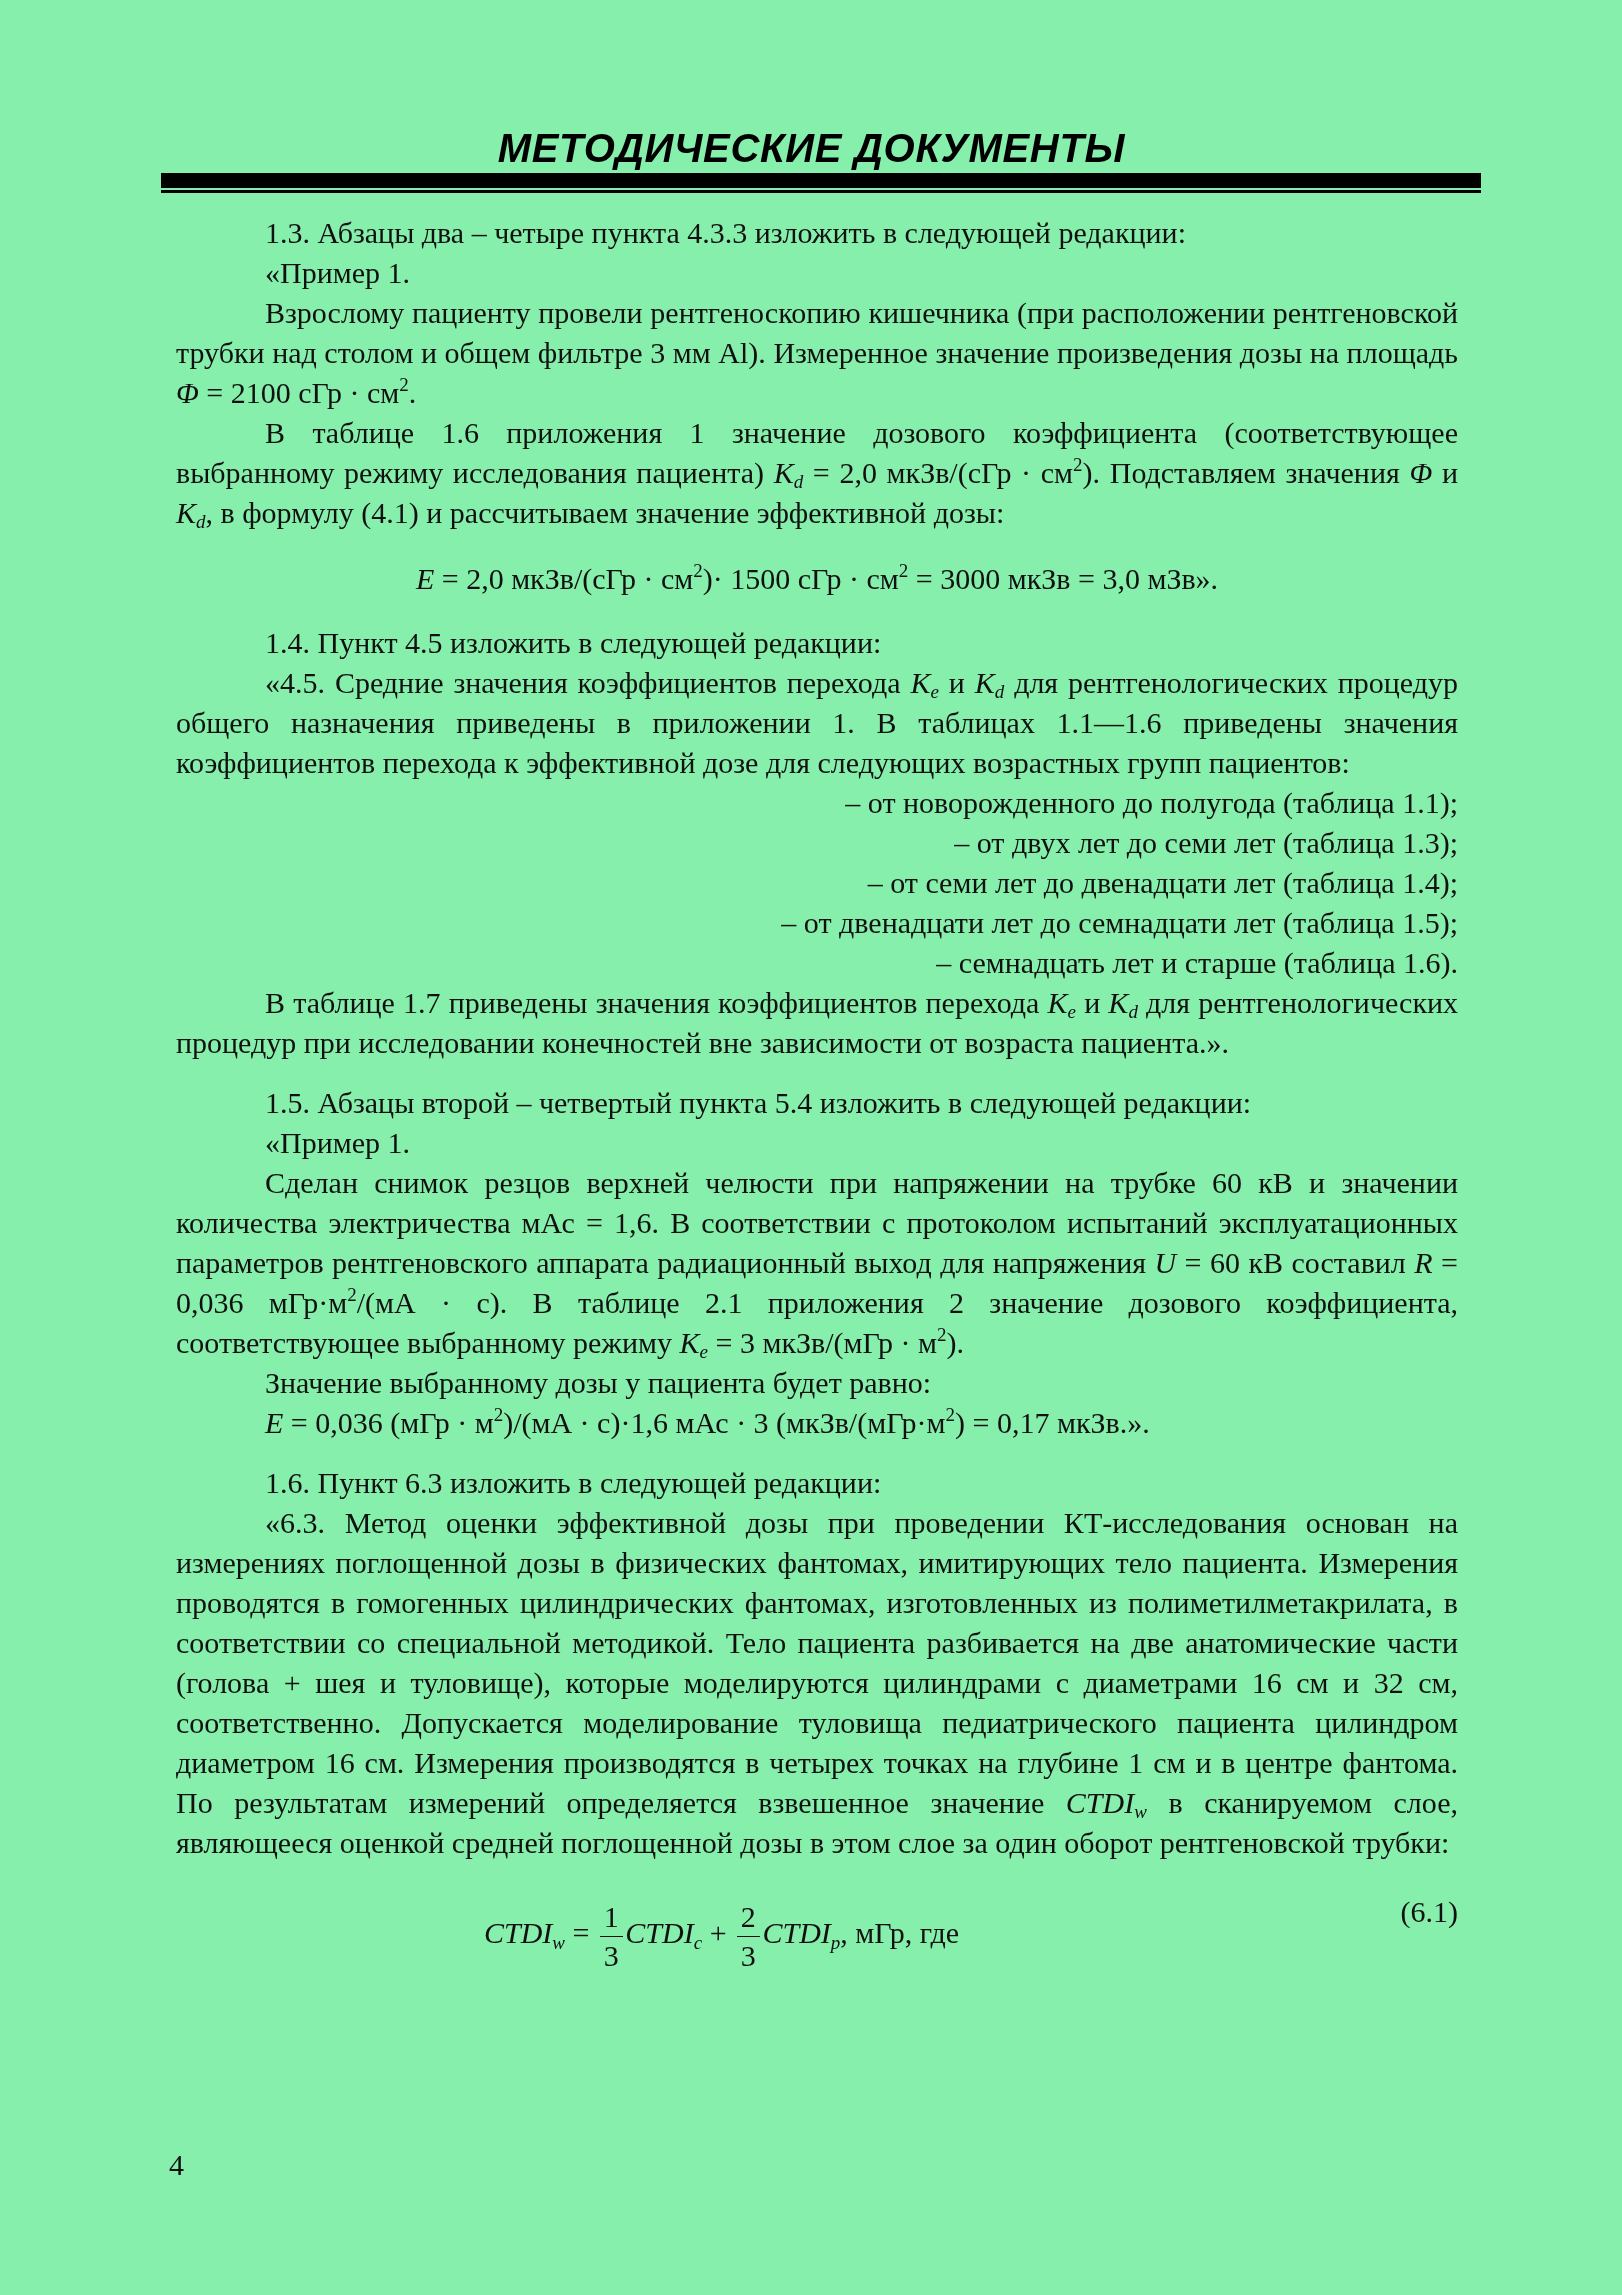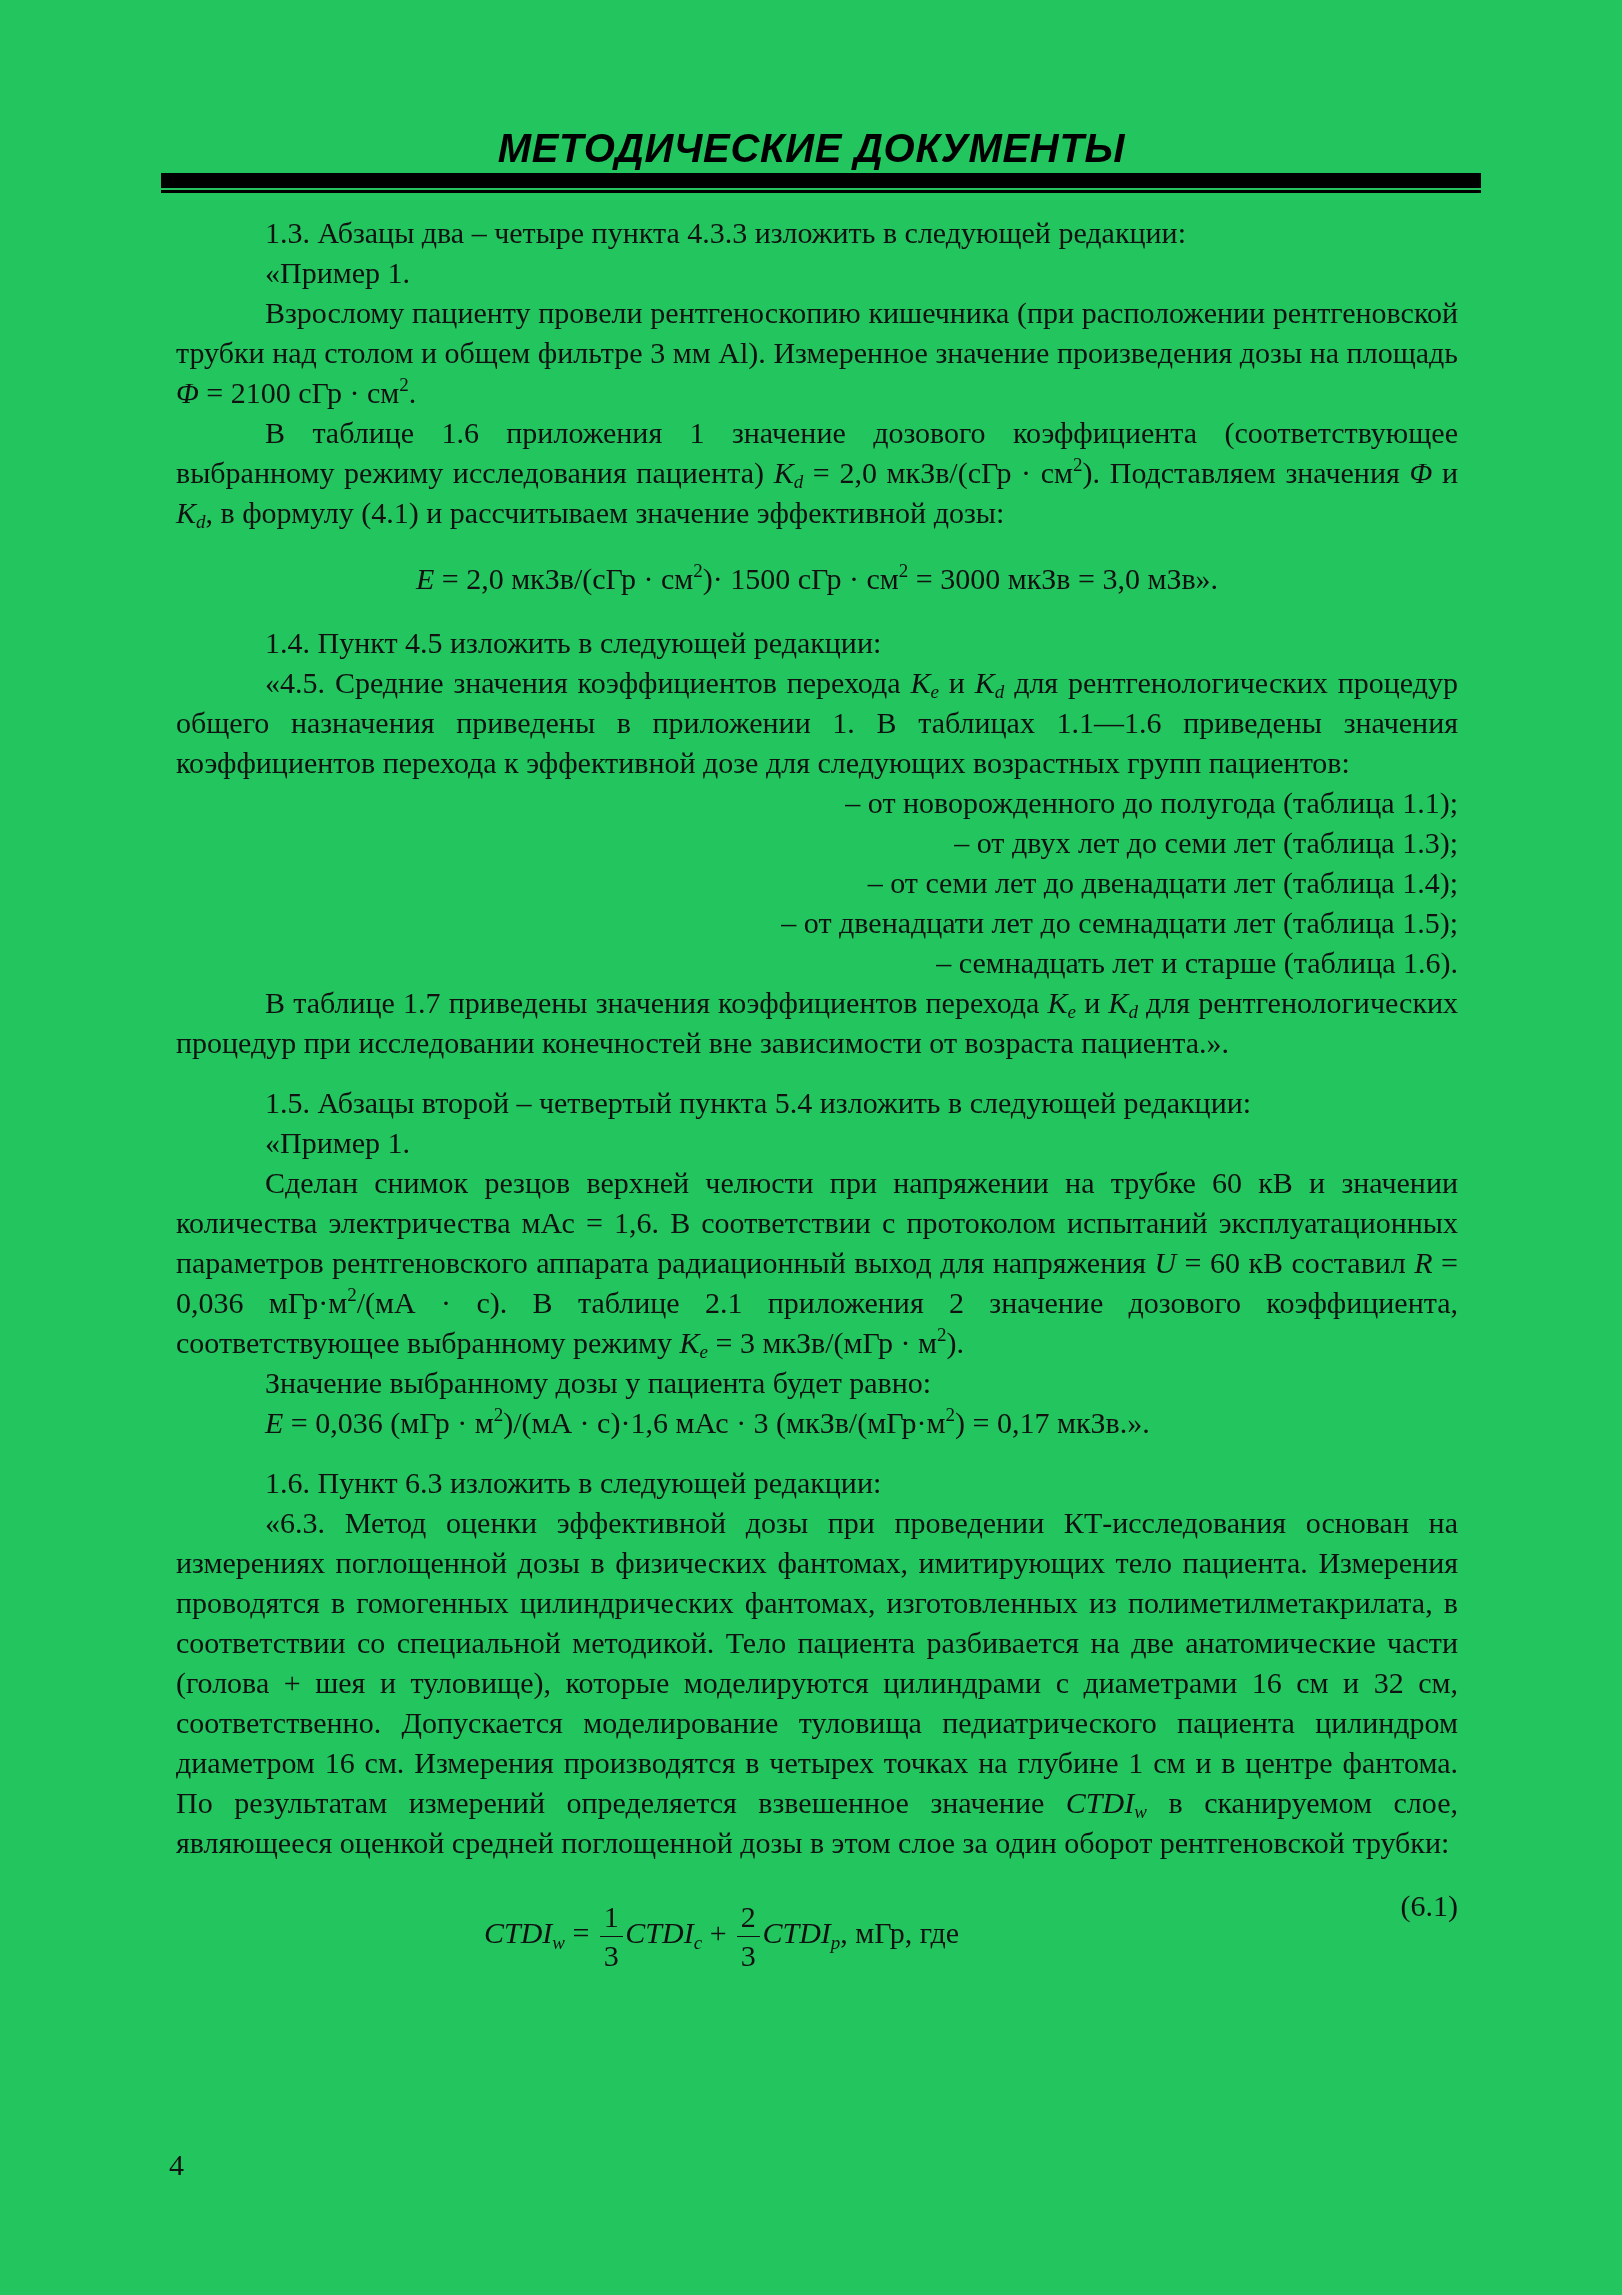--- a/index.html
+++ b/index.html
@@ -1,17 +1,17 @@
 <!DOCTYPE html>
 <html style="font-size:10.7px"><head>
 <meta charset="utf-8">
 <style>
   html, body { margin: 0; padding: 0; background: #ffffff; }
   body { width: 1623px; height: 2295px; position: relative; overflow: hidden; }
-  .page { position: absolute; left: 0; top: 0; width: 1623px; height: 2295px; background: #22c55e; color: #111; }
+  .page { position: absolute; left: 0; top: 0; width: 1623px; height: 2295px; background: #86efac; color: #111; }
   .header-title {
     position: absolute; left: 0; width: 1623px; top: 126px; text-align: center;
     font-family: "Liberation Sans", sans-serif; font-weight: bold; font-style: italic;
     font-size: 40px; letter-spacing: 0.7px; color: #000;
   }
   .rule-thick { position: absolute; left: 161px; width: 1320px; top: 173px; height: 14.7px; background: #000; }
   .rule-thin { position: absolute; left: 161px; width: 1320px; top: 190px; height: 2.7px; background: #000; }
   .body-text {
     position: absolute; left: 176px; width: 1282px; top: 213px;
     font-family: "Liberation Serif", serif; font-size: 30px; line-height: 40px; color: #111;
@@ -22,21 +22,21 @@
   .gap-s { height: 20px; }
   .gap-m { height: 24px; }
   i.v { font-style: italic; }
   sub { font-size: 19px; vertical-align: -5.4px; line-height: 0; }
   sup { font-size: 19px; vertical-align: 12px; line-height: 0; }
   .formula-block { position: relative; height: 101px; margin-top: 13.4px; }
   .formula { position: absolute; left: 308px; top: 25.5px; font-style: normal; white-space: nowrap; }
   .frac { display: inline-block; vertical-align: middle; text-align: center; margin: 0 2.7px; line-height: 1; }
   .frac .num { display: block; border-bottom: 1.3px solid #111; padding: 0 4px 4px 4px; }
   .frac .den { display: block; padding-top: 4px; }
-  .eq-num { position: absolute; right: 0; top: 10px; }
+  .eq-num { position: absolute; right: 0; top: 16px; }
   .page-number {
     position: absolute; left: 169px; top: 2148px;
     font-family: "Liberation Serif", serif; font-size: 30px; color: #111;
   }
 </style>
 </head>
 <body>
 
 <div class="page">
 

